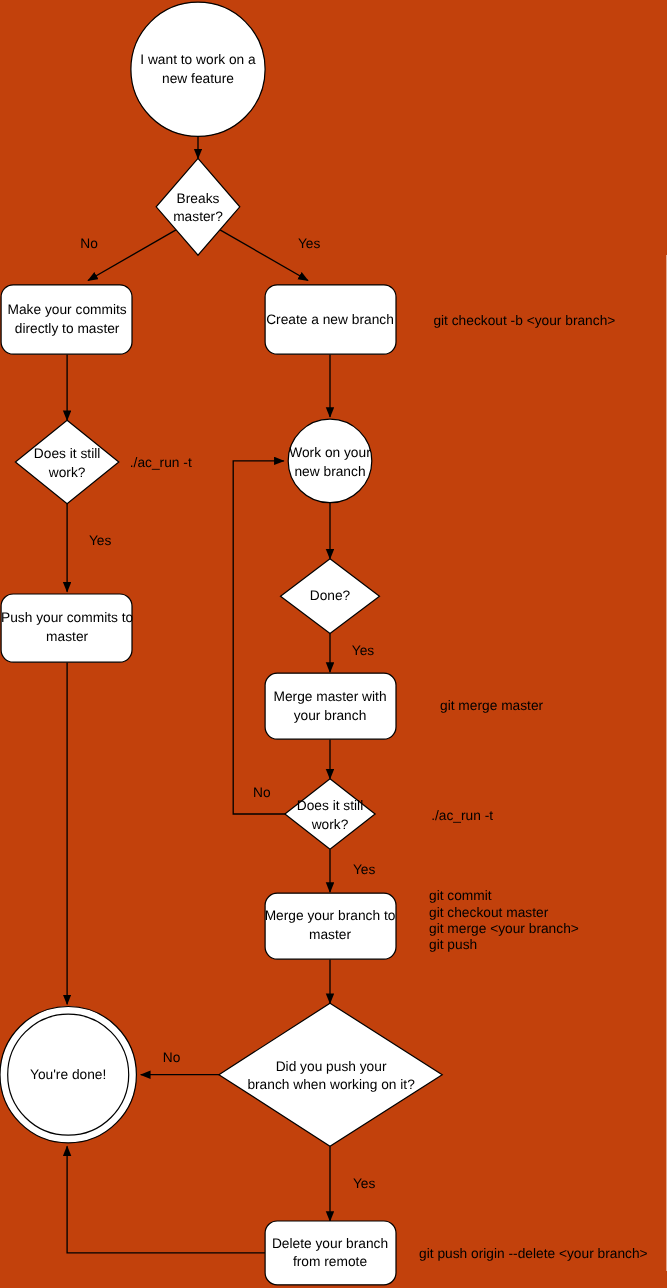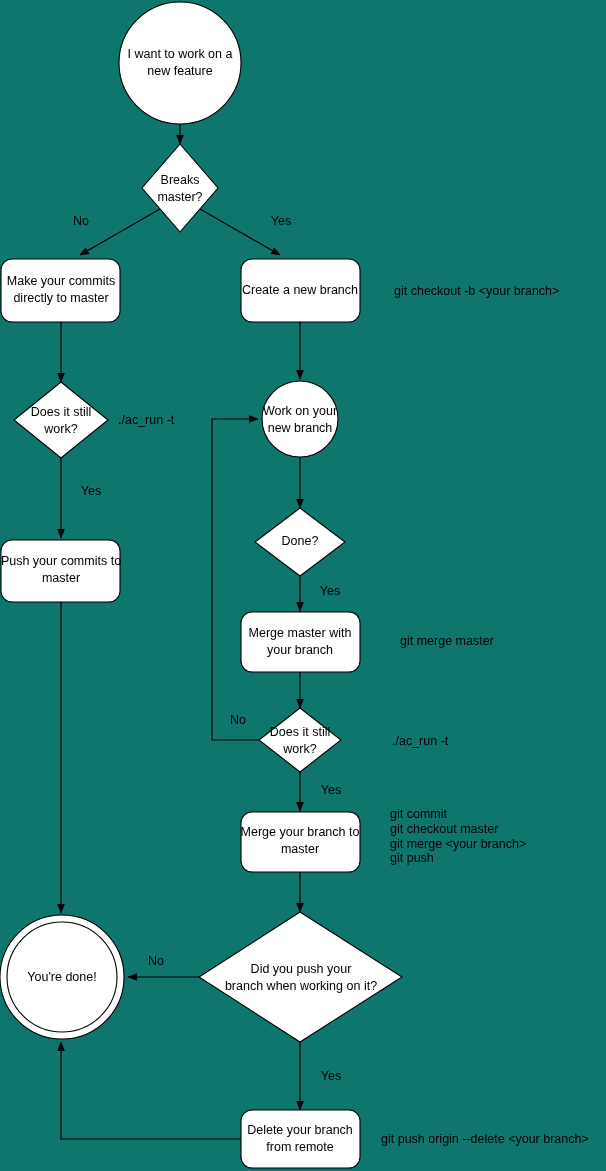--- a/index.html
+++ b/index.html
@@ -10,21 +10,21 @@
   body {
     width: 606px;
     height: 1171px;
     overflow: hidden;
     font-family: "Liberation Sans", sans-serif;
   }
   #flowchart-root {
     position: relative;
     width: 606px;
     height: 1171px;
-    background: #0f766e;
+    background: #c2410c;
   }
   svg#flow-svg {
     display: block;
     width: 606px;
     height: 1171px;
   }
   .node-shape {
     fill: #ffffff;
     stroke: #000000;
     stroke-width: 1.1;

